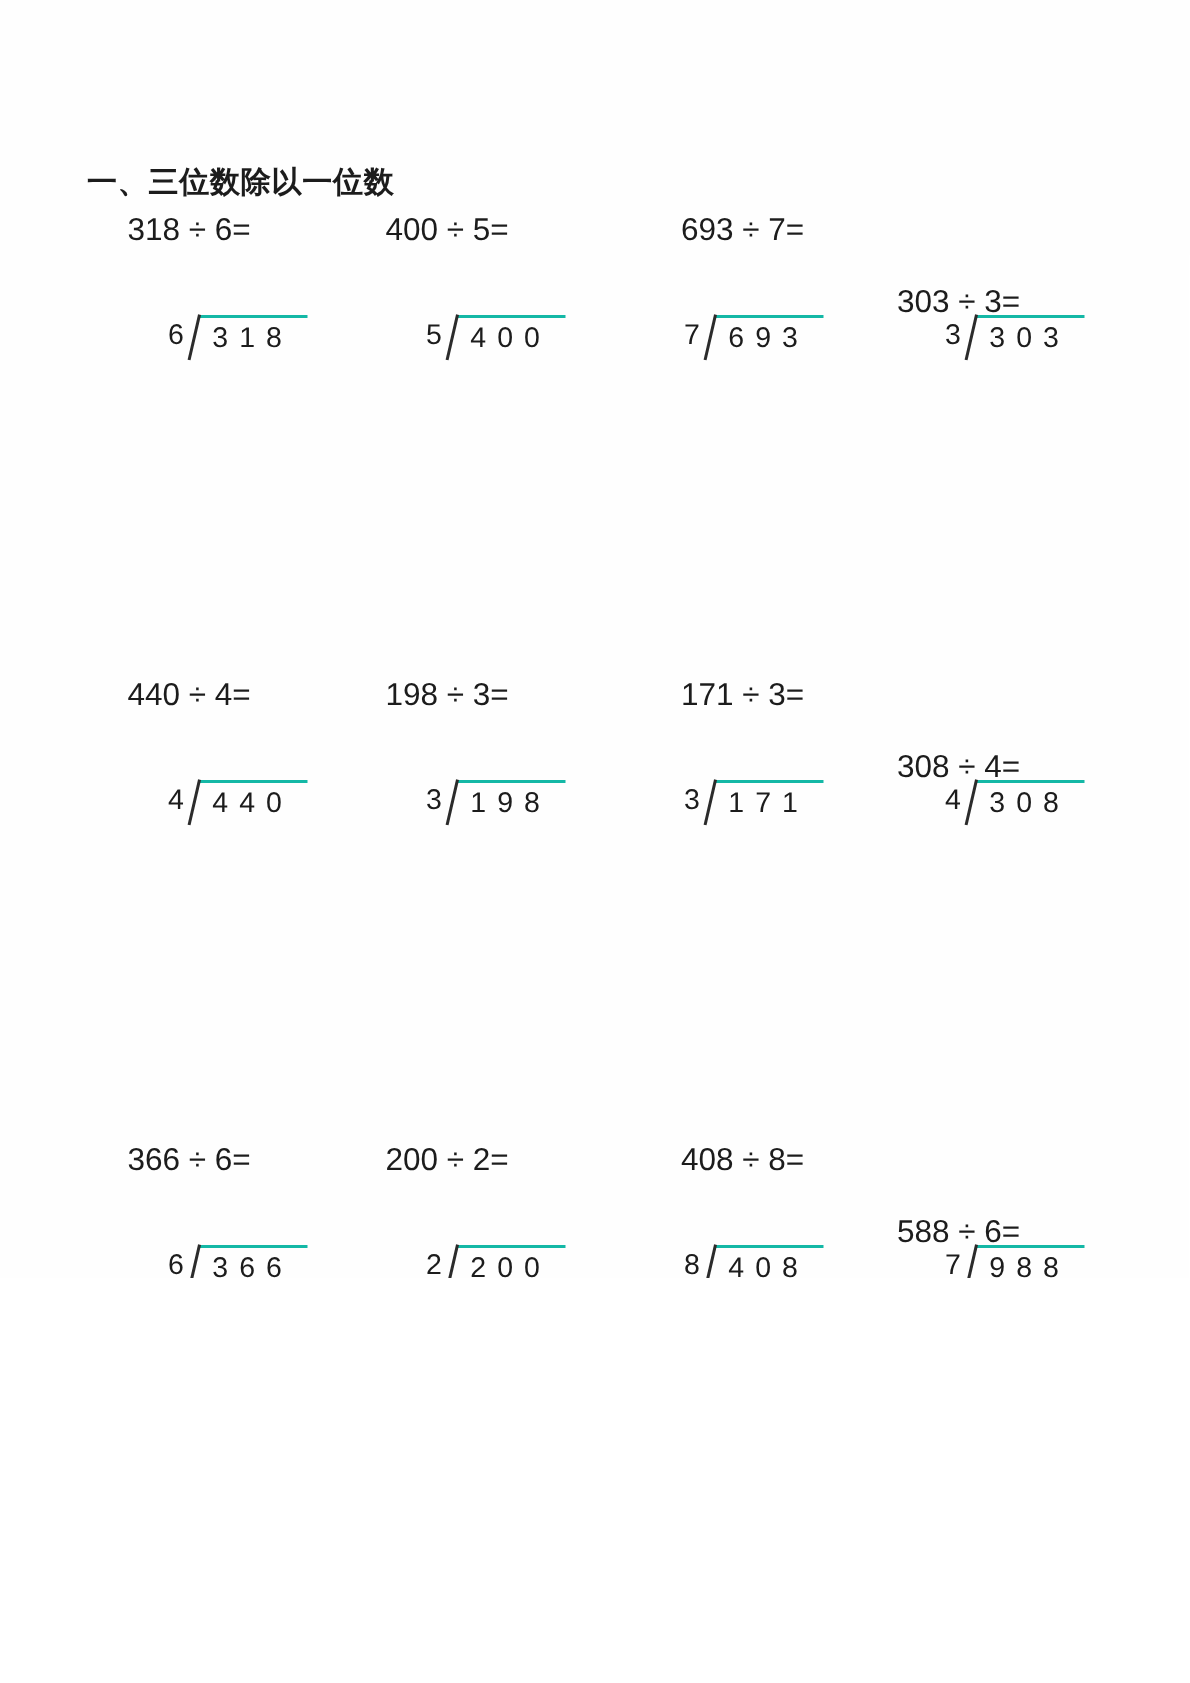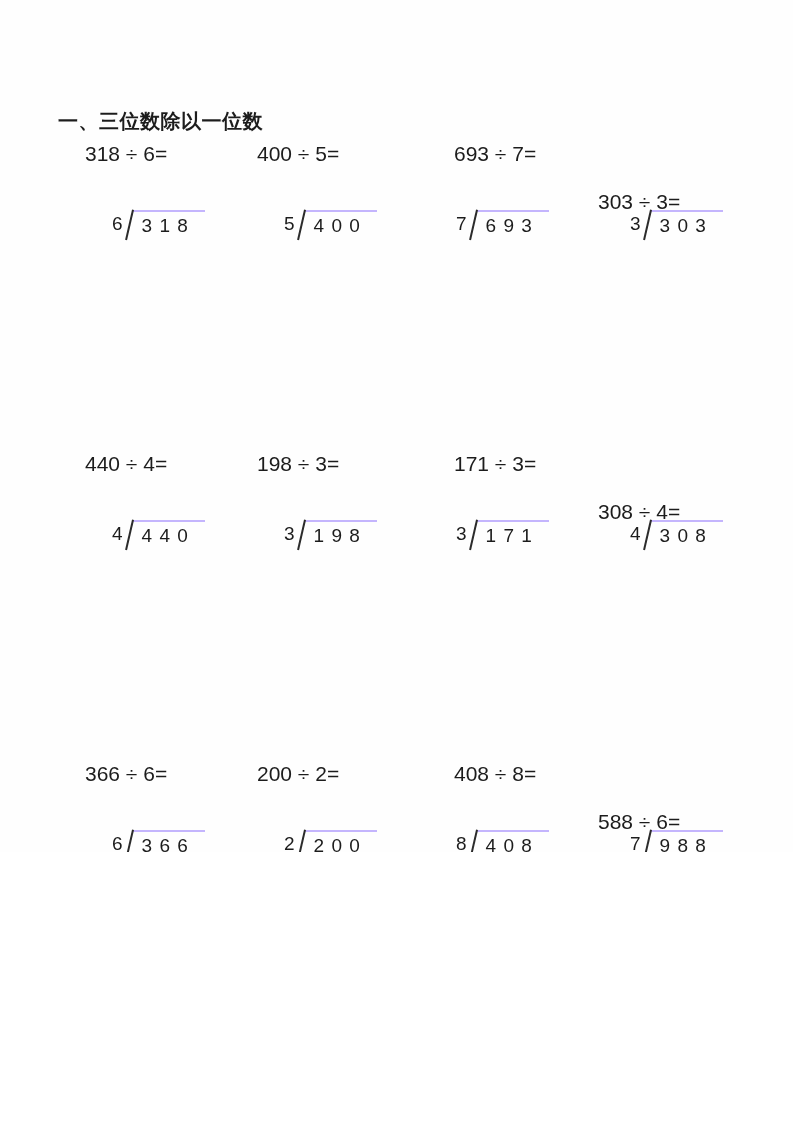--- a/index.html
+++ b/index.html
@@ -45,21 +45,21 @@
     display: inline-block;
     width: 2px;
     height: 31px;
     background: #2b2b2b;
     transform: rotate(13deg);
     transform-origin: 100% 0;
     margin-right: -1px;
   }
   .ld-dividend {
     display: inline-block;
-    border-top: 2px solid #c4b5fd;
+    border-top: 2px solid #14b8a6;
     padding: 3px 16px 0 9px;
     letter-spacing: 1px;
     white-space: pre;
   }
   
   .c1 { left: 85px; }  .c2 { left: 257px; }  .c3 { left: 427px; margin-left: 27px; }  .c4 { left: 598px; margin-top: 48px; }
   .d1 { left: 112px; } .d2 { left: 284px; }  .d3 { left: 456px; }  .d4 { left: 630px; }
   
   .eq-r1 { top: 142px; } .ld-r1 { top: 210px; }
   .eq-r2 { top: 452px; } .ld-r2 { top: 520px; }

